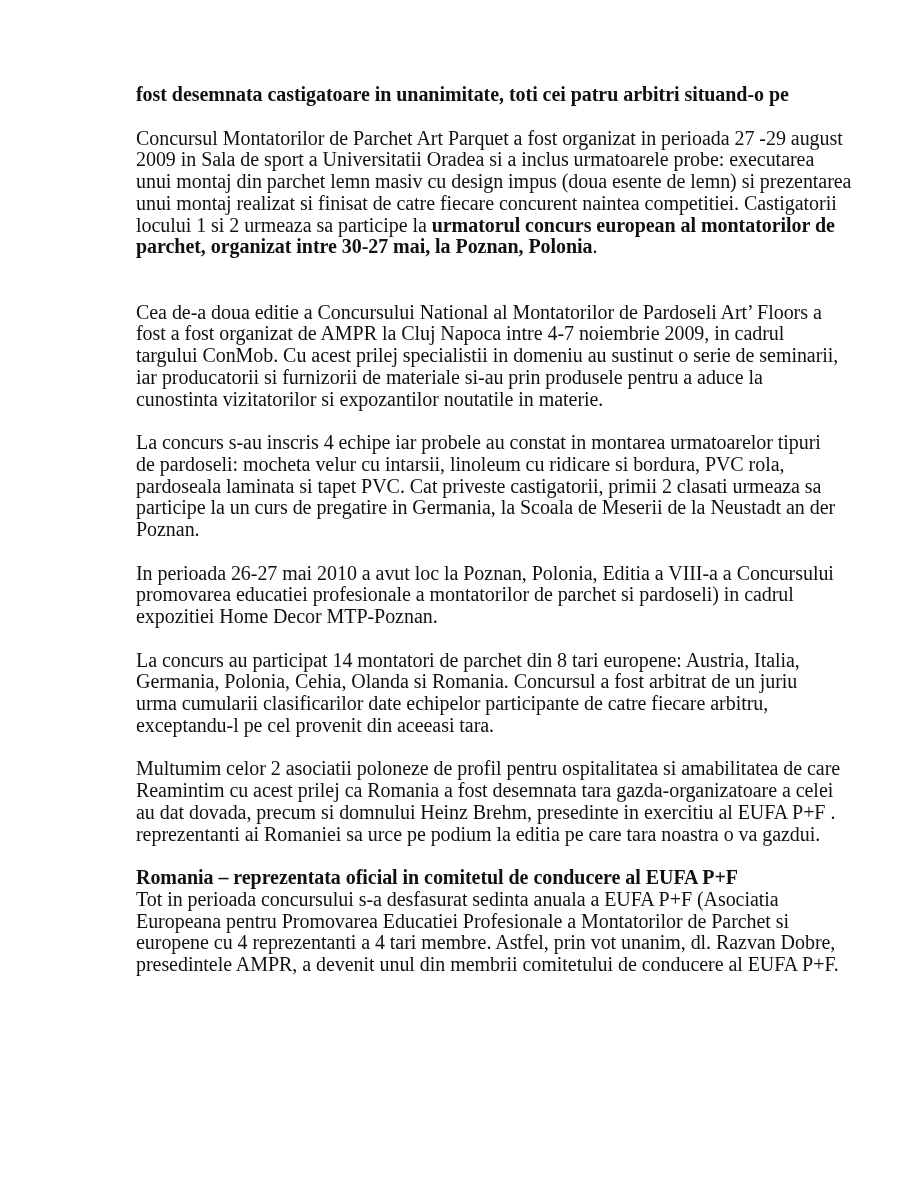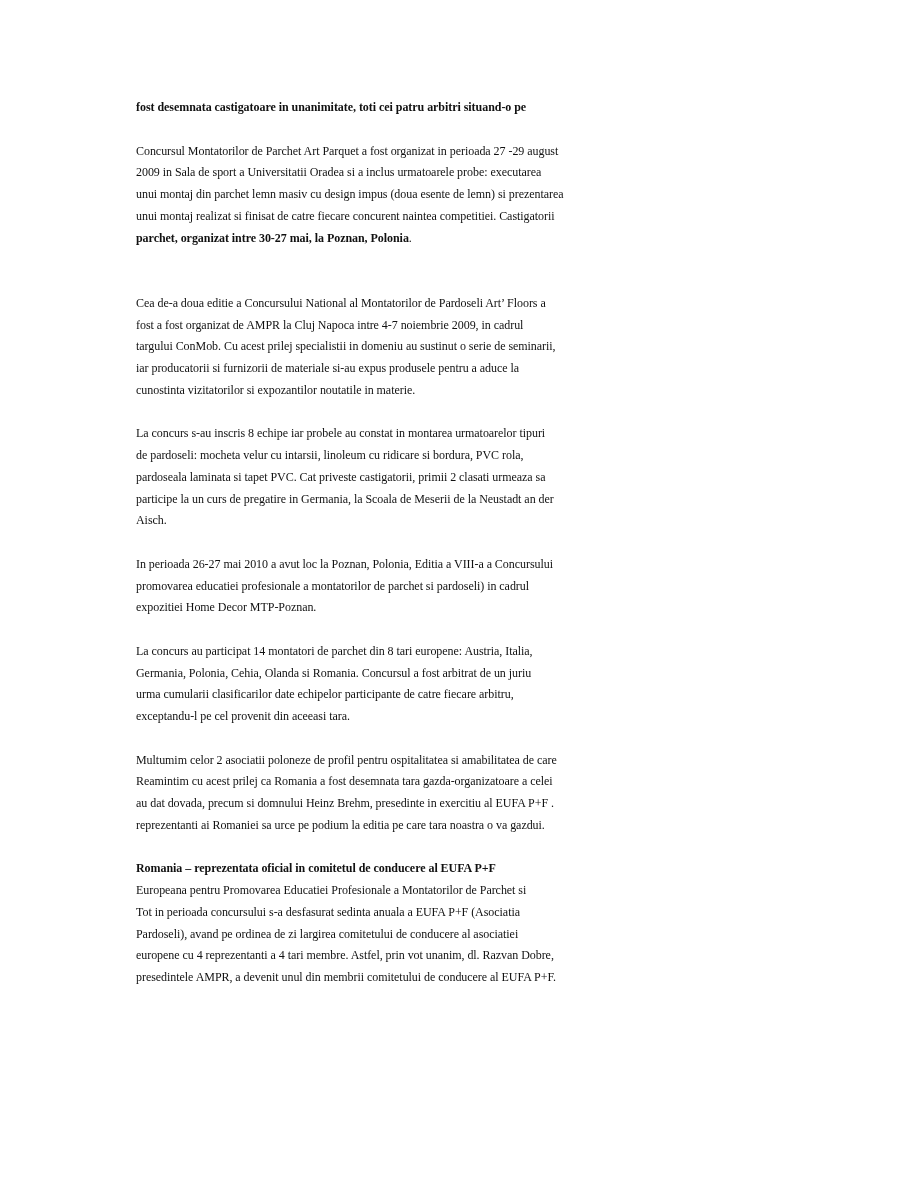--- a/index.html
+++ b/index.html
@@ -1,20 +1,20 @@
 <!DOCTYPE html>
 <html><head>
   <meta charset="utf-8">
   <style>
     html, body { margin: 0; padding: 0; background: #ffffff; }
     body { width: 919px; height: 1190px; position: relative; overflow: hidden; }
     .page {
-      position: absolute; left: 136px; top: 97px; width: 660px;
+      position: absolute; left: 136px; top: 84px; width: 660px;
       font-family: "Liberation Serif", "DejaVu Serif", serif;
-      font-size: 12px; line-height: 21.75px; color: #111111;
+      font-size: 20px; line-height: 21.75px; color: #111111;
       letter-spacing: -0.05px;
     }
     .para { margin: 0; }
     .line { display: block; white-space: nowrap; }
     b { font-weight: bold; }
     .gap1 { height: 21.75px; }
     .gap2 { height: 43.5px; }
   </style>
 </head>
 <body>
@@ -22,37 +22,38 @@
 <div class="page" id="page">
     <div class="para">
       <span class="line"><b>fost desemnata castigatoare in unanimitate, toti cei patru arbitri situand-o pe</b></span>
     </div>
     <div class="gap1"></div>
     <div class="para">
       <span class="line"><span>Concursul Montatorilor de Parchet Art Parquet a fost organizat in perioada 27 -29 august</span></span>
       <span class="line"><span>2009 in Sala de sport a Universitatii Oradea si a inclus urmatoarele probe: executarea</span></span>
       <span class="line"><span>unui montaj din parchet lemn masiv cu design impus (doua esente de lemn) si prezentarea</span></span>
       <span class="line"><span>unui montaj realizat si finisat de catre fiecare concurent naintea competitiei. Castigatorii</span></span>
+      <span class="line"><span>locului 1 si 2 urmeaza sa participe la </span><b>urmatorul concurs european al montatorilor de</b></span>
       <span class="line"><b>parchet, organizat intre 30-27 mai, la Poznan, Polonia</b><span>.</span></span>
     </div>
     <div class="gap2"></div>
     <div class="para">
       <span class="line"><span>Cea de-a doua editie a Concursului National al Montatorilor de Pardoseli Art’ Floors a</span></span>
       <span class="line"><span>fost a fost organizat de AMPR la Cluj Napoca intre 4-7 noiembrie 2009, in cadrul</span></span>
       <span class="line"><span>targului ConMob. Cu acest prilej specialistii in domeniu au sustinut o serie de seminarii,</span></span>
-      <span class="line"><span>iar producatorii si furnizorii de materiale si-au expus produsele pentru a aduce la</span></span>
+      <span class="line"><span>iar producatorii si furnizorii de materiale si-au prin produsele pentru a aduce la</span></span>
       <span class="line"><span>cunostinta vizitatorilor si expozantilor noutatile in materie.</span></span>
     </div>
     <div class="gap1"></div>
     <div class="para">
-      <span class="line"><span>La concurs s-au inscris 8 echipe iar probele au constat in montarea urmatoarelor tipuri</span></span>
+      <span class="line"><span>La concurs s-au inscris 4 echipe iar probele au constat in montarea urmatoarelor tipuri</span></span>
       <span class="line"><span>de pardoseli: mocheta velur cu intarsii, linoleum cu ridicare si bordura, PVC rola,</span></span>
       <span class="line"><span>pardoseala laminata si tapet PVC. Cat priveste castigatorii, primii 2 clasati urmeaza sa</span></span>
       <span class="line"><span>participe la un curs de pregatire in Germania, la Scoala de Meserii de la Neustadt an der</span></span>
-      <span class="line"><span>Aisch.</span></span>
+      <span class="line"><span>Poznan.</span></span>
     </div>
     <div class="gap1"></div>
     <div class="para">
       <span class="line"><span>In perioada 26-27 mai 2010 a avut loc la Poznan, Polonia, Editia a VIII-a a Concursului</span></span>
       <span class="line"><span>promovarea educatiei profesionale a montatorilor de parchet si pardoseli) in cadrul</span></span>
       <span class="line"><span>expozitiei Home Decor MTP-Poznan.</span></span>
     </div>
     <div class="gap1"></div>
     <div class="para">
       <span class="line"><span>La concurs au participat 14 montatori de parchet din 8 tari europene: Austria, Italia,</span></span>
@@ -63,19 +64,18 @@
     <div class="gap1"></div>
     <div class="para">
       <span class="line"><span>Multumim celor 2 asociatii poloneze de profil pentru ospitalitatea si amabilitatea de care</span></span>
       <span class="line"><span>Reamintim cu acest prilej ca Romania a fost desemnata tara gazda-organizatoare a celei</span></span>
       <span class="line"><span>au dat dovada, precum si domnului Heinz Brehm, presedinte in exercitiu al EUFA P+F .</span></span>
       <span class="line"><span>reprezentanti ai Romaniei sa urce pe podium la editia pe care tara noastra o va gazdui.</span></span>
     </div>
     <div class="gap1"></div>
     <div class="para">
       <span class="line"><b>Romania – reprezentata oficial in comitetul de conducere al EUFA P+F</b></span>
+      <span class="line"><span>Tot in perioada concursului s-a desfasurat sedinta anuala a EUFA P+F (Asociatia</span></span>
       <span class="line"><span>Europeana pentru Promovarea Educatiei Profesionale a Montatorilor de Parchet si</span></span>
-      <span class="line"><span>Tot in perioada concursului s-a desfasurat sedinta anuala a EUFA P+F (Asociatia</span></span>
-      <span class="line"><span>Pardoseli), avand pe ordinea de zi largirea comitetului de conducere al asociatiei</span></span>
       <span class="line"><span>europene cu 4 reprezentanti a 4 tari membre. Astfel, prin vot unanim, dl. Razvan Dobre,</span></span>
       <span class="line"><span>presedintele AMPR, a devenit unul din membrii comitetului de conducere al  EUFA P+F.</span></span>
     </div>
   </div>
 
 </body></html>

